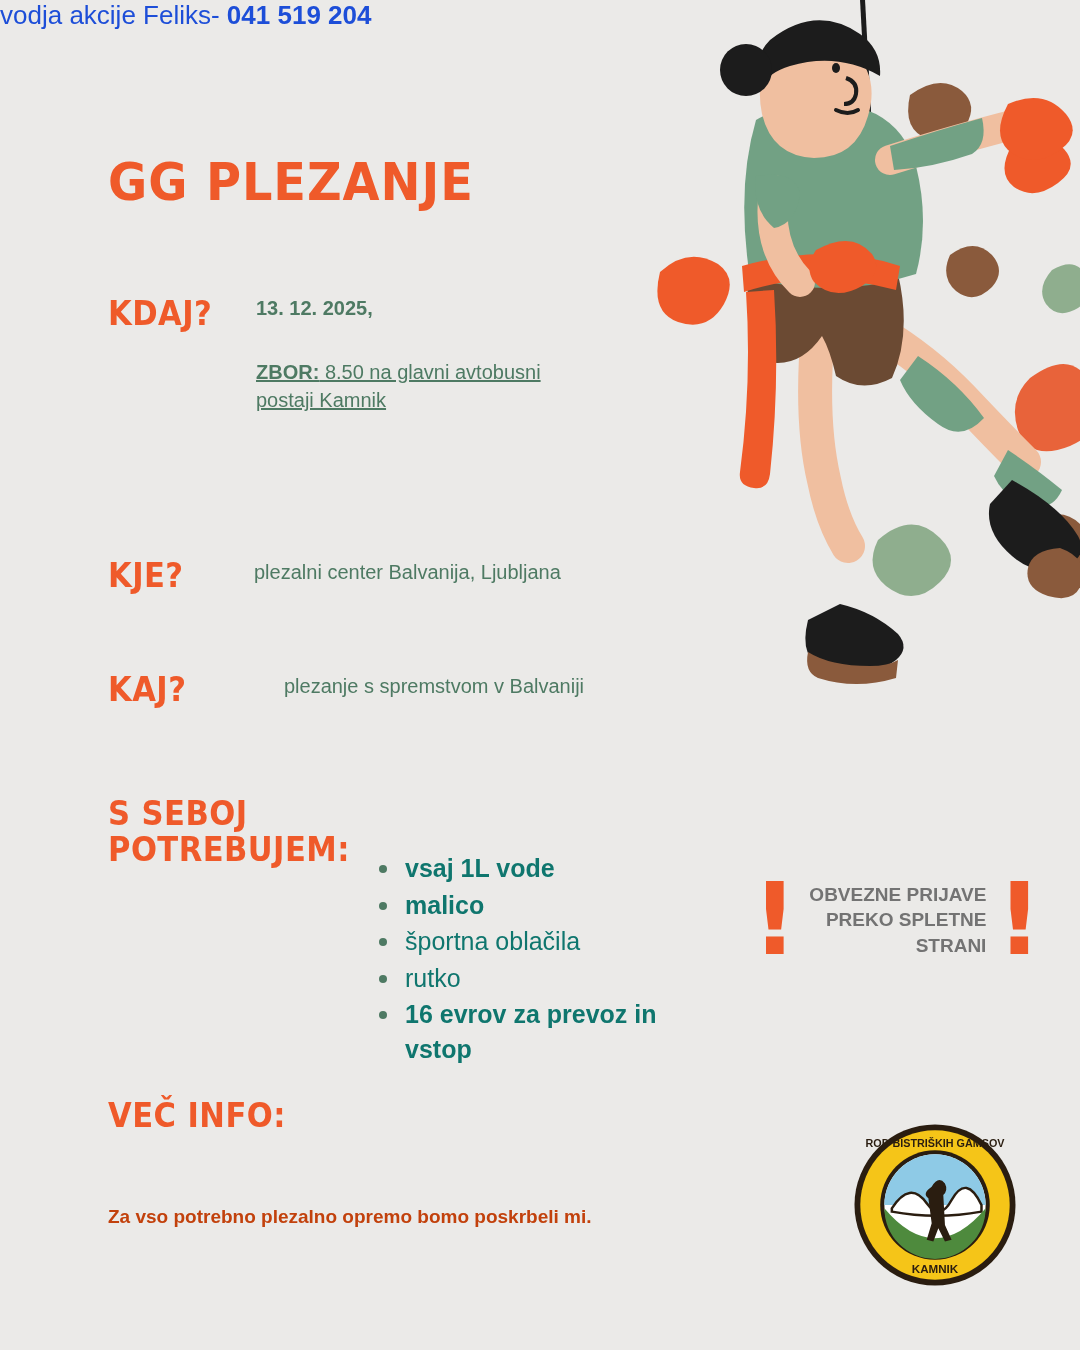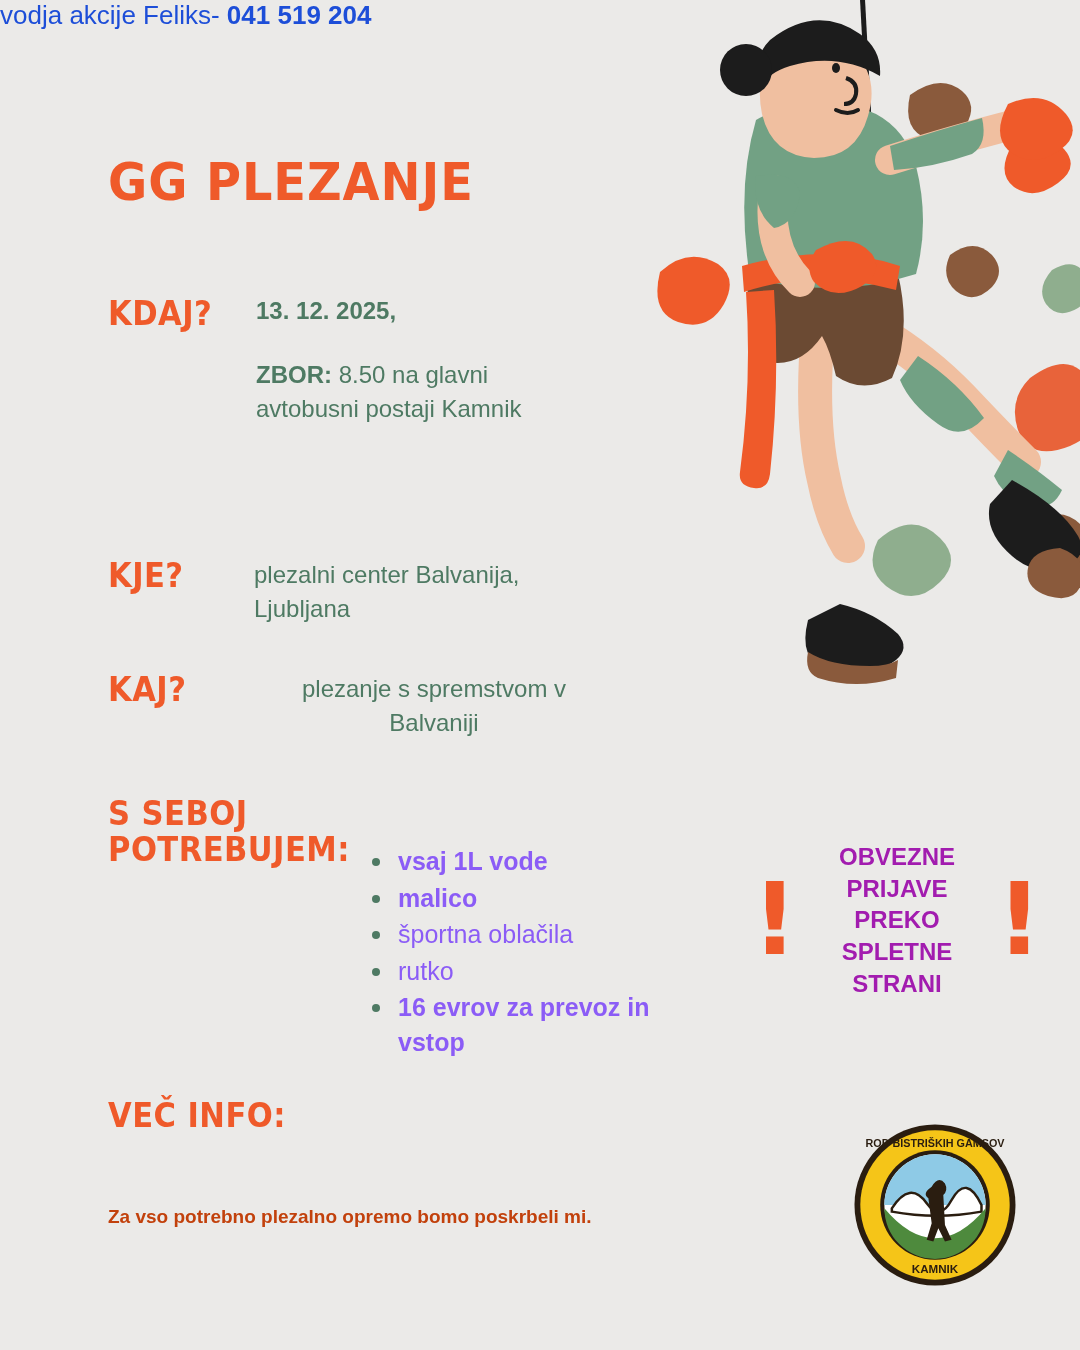--- a/index.html
+++ b/index.html
@@ -56,51 +56,51 @@
     font-family: "DejaVu Sans", sans-serif;
     transform: scaleX(0.90);
     transform-origin: left center;
     line-height: 1.05;
   }
 
   
   .body-text {
     position: absolute;
     color: #4e7a63;
-    font-size: 24px;
+    font-size: 20px;
     line-height: 1.42;
     font-family: "Liberation Sans", sans-serif;
   }
   .body-text b { font-weight: 700; }
 
   
   #kdaj-label { left: 108px; top: 296px; }
   #kdaj-date  { left: 256px; top: 294px; font-weight: 700; }
-  #kdaj-zbor  { left: 256px; top: 358px; width: 330px; }
+  #kdaj-zbor  { left: 256px; top: 358px; width: 330px; text-decoration: underline; }
   #kdaj-zakljucek { left: 256px; top: 458px; width: 360px; }
 
   
   #kje-label { left: 108px; top: 558px; }
   #kje-text  { left: 254px; top: 558px; width: 330px; }
 
   
   #kaj-label { left: 108px; top: 672px; }
   #kaj-text  { left: 254px; top: 672px; width: 360px; text-align: center; }
 
   
   #seboj-label { left: 108px; top: 796px; }
 
   .needs-list {
     position: absolute;
     left: 360px;
     top: 836px;
-    margin: 8px;
+    margin: 15px;
     padding: 0;
     list-style: none;
-    color: #8b5cf6;
+    color: #0f766e;
     font-size: 25px;
     line-height: 1.38;
     width: 350px;
   }
   .needs-list li {
     position: relative;
     padding-left: 30px;
     margin-bottom: 2px;
   }
   .needs-list li::before {
@@ -127,25 +127,25 @@
     justify-content: center;
   }
   .warning .bang {
     color: #ef5a2a;
     font-size: 100px;
     font-weight: 700;
     line-height: 0.9;
     font-family: "DejaVu Sans", sans-serif;
   }
   .warning .wtext {
-    color: #a21caf;
-    font-weight: 700;
-    font-size: 24px;
+    color: #737373;
+    font-weight: 700;
+    font-size: 19px;
     line-height: 1.32;
-    text-align: center;
+    text-align: right;
     padding: 0 10px;
     font-family: "Liberation Sans", sans-serif;
   }
 
   
   #info-label { left: 108px; top: 1098px; }
   #info-text {
     left: 336px;
     top: 1102px;
     font-size: 26px;

